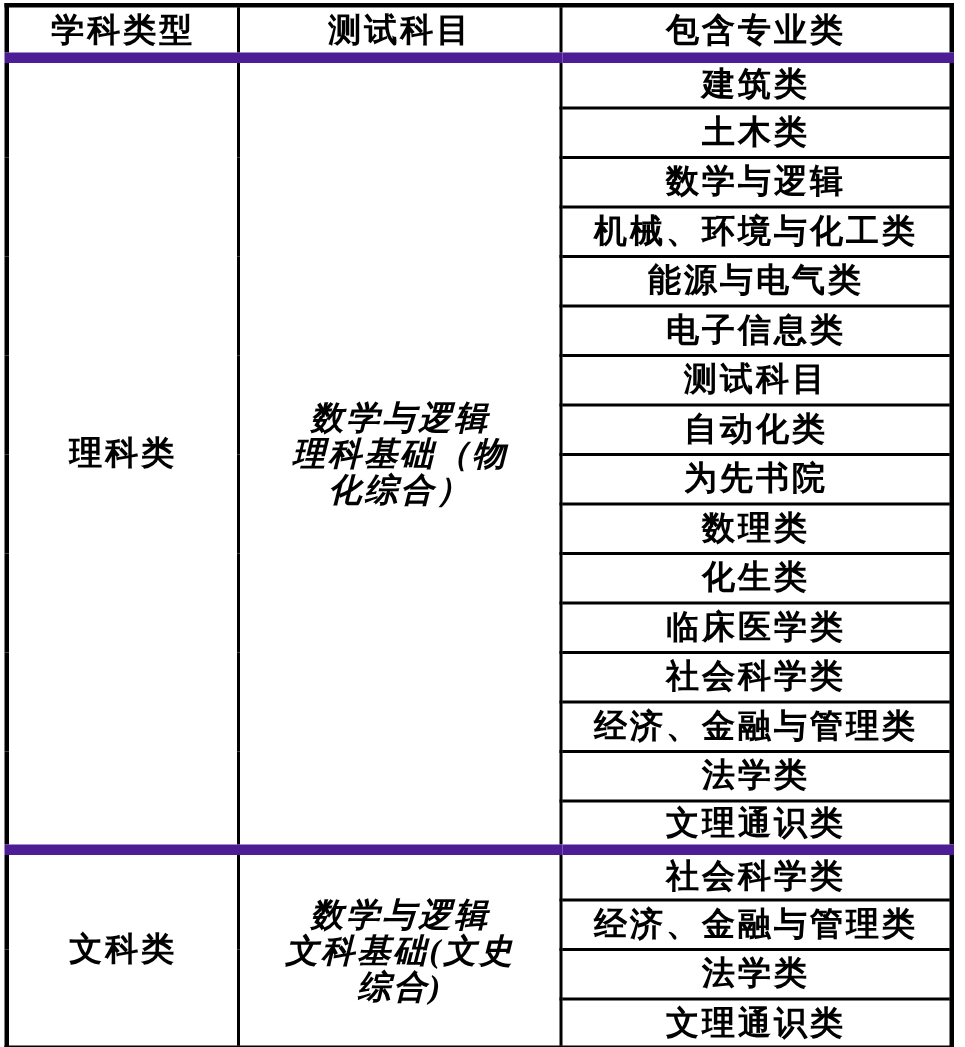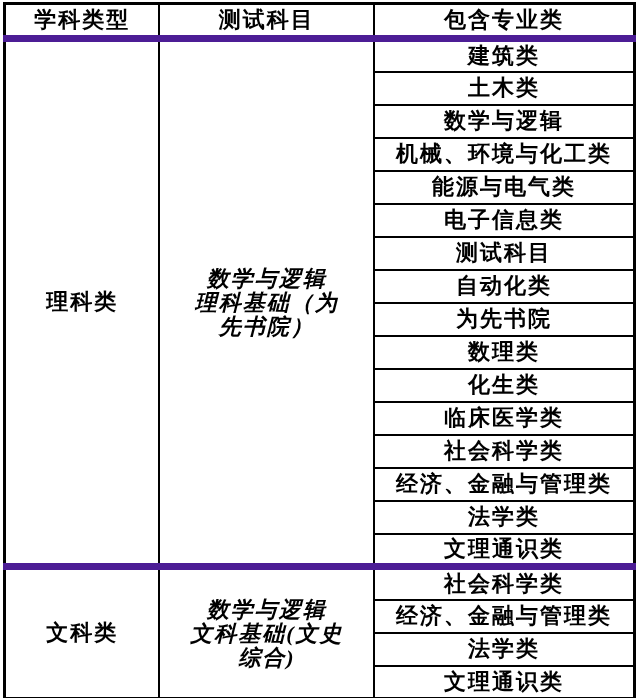--- a/index.html
+++ b/index.html
@@ -63,21 +63,21 @@
         <th class="col-subject">测试科目</th>
         <th class="col-major">包含专业类</th>
       </tr>
     </thead>
     <tbody>
         <tr class="section-start">
           <td rowspan="16" class="type-cell col-type">理科类</td>
           <td rowspan="16" class="subject-cell col-subject">
             <div class="subject-wrap">
               <div>数学与逻辑</div>
-              <div>理科基础（为先书院）</div>
+              <div>理科基础（物化综合）</div>
             </div>
           </td>
           <td class="major-cell col-major">建筑类</td>
         </tr>
         <tr>
           <td class="major-cell col-major">土木类</td>
         </tr>
         <tr>
           <td class="major-cell col-major">数学与逻辑</td>
         </tr>

